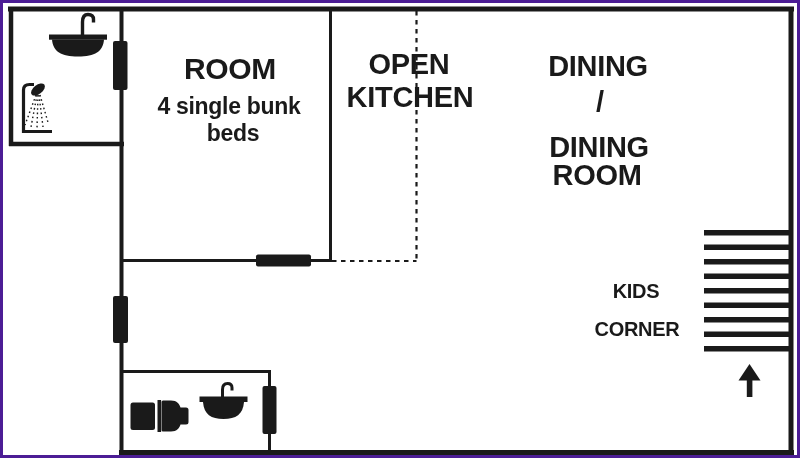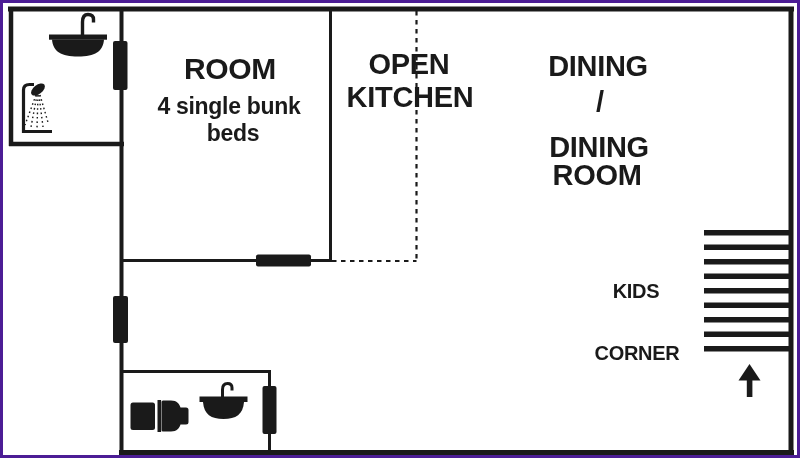--- a/index.html
+++ b/index.html
@@ -116,15 +116,15 @@
 
   <div class="lbl mid" style="left:406px; top:61px;">OPEN</div>
   <div class="lbl mid" style="left:385px; top:94px;margin-left:22px;">KITCHEN</div>
 
   <div class="lbl mid" style="left:595px; top:63px;">DINING</div>
   <div class="lbl mid" style="left:597px; top:99px;">/</div>
   <div class="lbl mid" style="left:596px; top:144px;">DINING</div>
   <div class="lbl mid" style="left:594px; top:172px;">ROOM</div>
 
   <div class="lbl kids" style="left:633px; top:288px;">KIDS</div>
-  <div class="lbl kids" style="left:634px; top:326px;margin-top:24px;">CORNER</div>
+  <div class="lbl kids" style="left:634px; top:326px;">CORNER</div>
 
 </div>
 
 </body></html>

